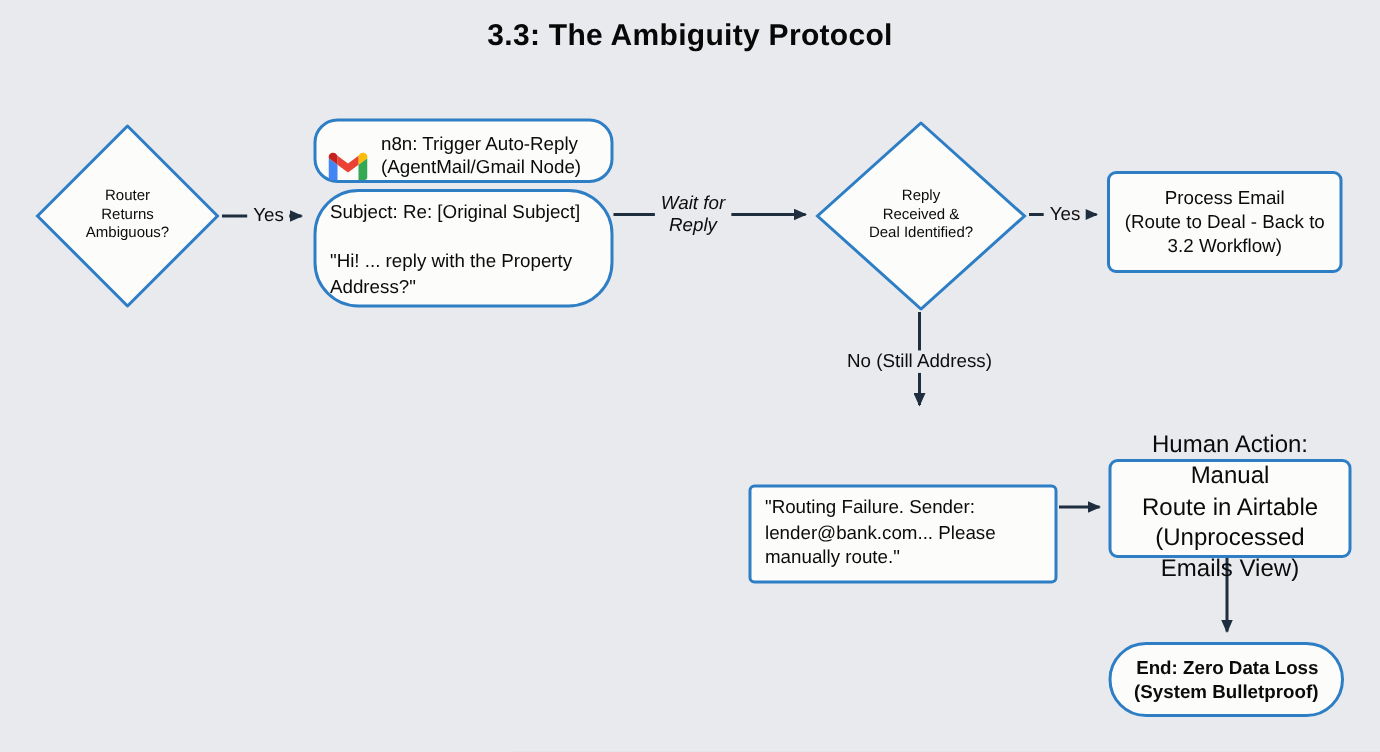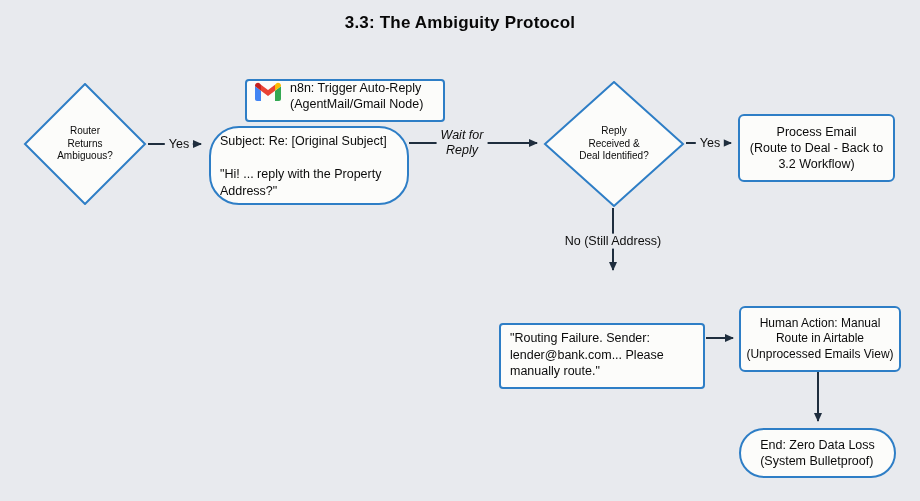--- a/index.html
+++ b/index.html
@@ -10,21 +10,21 @@
   .canvas{
     position:relative;
     width:920px;height:501px;
     background:#e8eaee;
     overflow:hidden;
     color:#0b0b0b;
   }
   .title{
     position:absolute;left:0;top:13px;width:920px;
     text-align:center;
-    font-size:17px;font-weight:700;color:#080808;
+    font-size:20px;font-weight:700;color:#080808;
     letter-spacing:.2px;
   }
   .pre{white-space:pre-line;}
   
   .edges{position:absolute;left:0;top:0;pointer-events:none;}
   
   .diamond{position:absolute;}
   .diamond svg{position:absolute;left:0;top:0;}
   .diamond .label{
     position:absolute;left:0;top:0;width:100%;height:100%;
@@ -32,30 +32,31 @@
     text-align:center;font-size:10px;line-height:1.26;
   }
   
   .node{
     position:absolute;box-sizing:border-box;
     background:#fcfcfa;border:2px solid #2e7ec6;
     font-size:12.5px;line-height:1.3;
   }
   .rounded{border-radius:6px;display:flex;align-items:center;justify-content:center;text-align:center;padding:2px 4px;}
   .subhead{
-    border-radius:4px;display:flex;align-items:flex-start;
-    padding:0 6px 0 8px;text-align:left;margin-left:36px;
+    border-radius:16px;display:flex;align-items:flex-end;
+    padding:0 6px 0 8px;text-align:left;
   }
   .subhead .hlabel{margin-left:9px;line-height:1.25;}
   .subbody{
     border-radius:4px;padding:5px 9px;text-align:left;line-height:1.32;
   }
   .stadium{
     border-radius:26px;display:flex;align-items:center;justify-content:center;
-    text-align:left;
+    text-align:right;
+    font-weight:bold;
   }
   
   .edge-label{
     position:absolute;transform:translate(-50%,-50%);
     background:#e8eaee;padding:0 4px;
     font-size:12.5px;line-height:1.18;text-align:center;color:#0d0d0d;
     white-space:pre-line;
   }
   .icon{flex:0 0 auto;display:block;}
 </style>
@@ -117,21 +118,21 @@
 
   <div class="node rounded pre" style="left:738px;top:114px;width:157px;height:68px;">Process Email
 (Route to Deal - Back to
 3.2 Workflow)</div>
 
 
   <div class="node subbody pre" style="left:499px;top:323px;width:206px;height:66px;">"Routing Failure. Sender:
 lender@bank.com... Please
 manually route."</div>
 
-  <div class="node rounded pre" style="left:739px;top:306px;width:162px;height:66px;font-size:12px;">Human Action: Manual
+  <div class="node rounded pre" style="left:739px;top:306px;width:162px;height:66px;font-size:16px;">Human Action: Manual
 Route in Airtable
 (Unprocessed Emails View)</div>
 
   <div class="node stadium pre" style="left:739px;top:428px;width:157px;height:50px;">End: Zero Data Loss
 (System Bulletproof)</div>
 
   <div class="edge-label" style="left:179px;top:144px;">Yes</div>
   <div class="edge-label" style="left:462px;top:143px;font-style:italic;">Wait for
 Reply</div>
   <div class="edge-label" style="left:710px;top:143px;">Yes</div>

